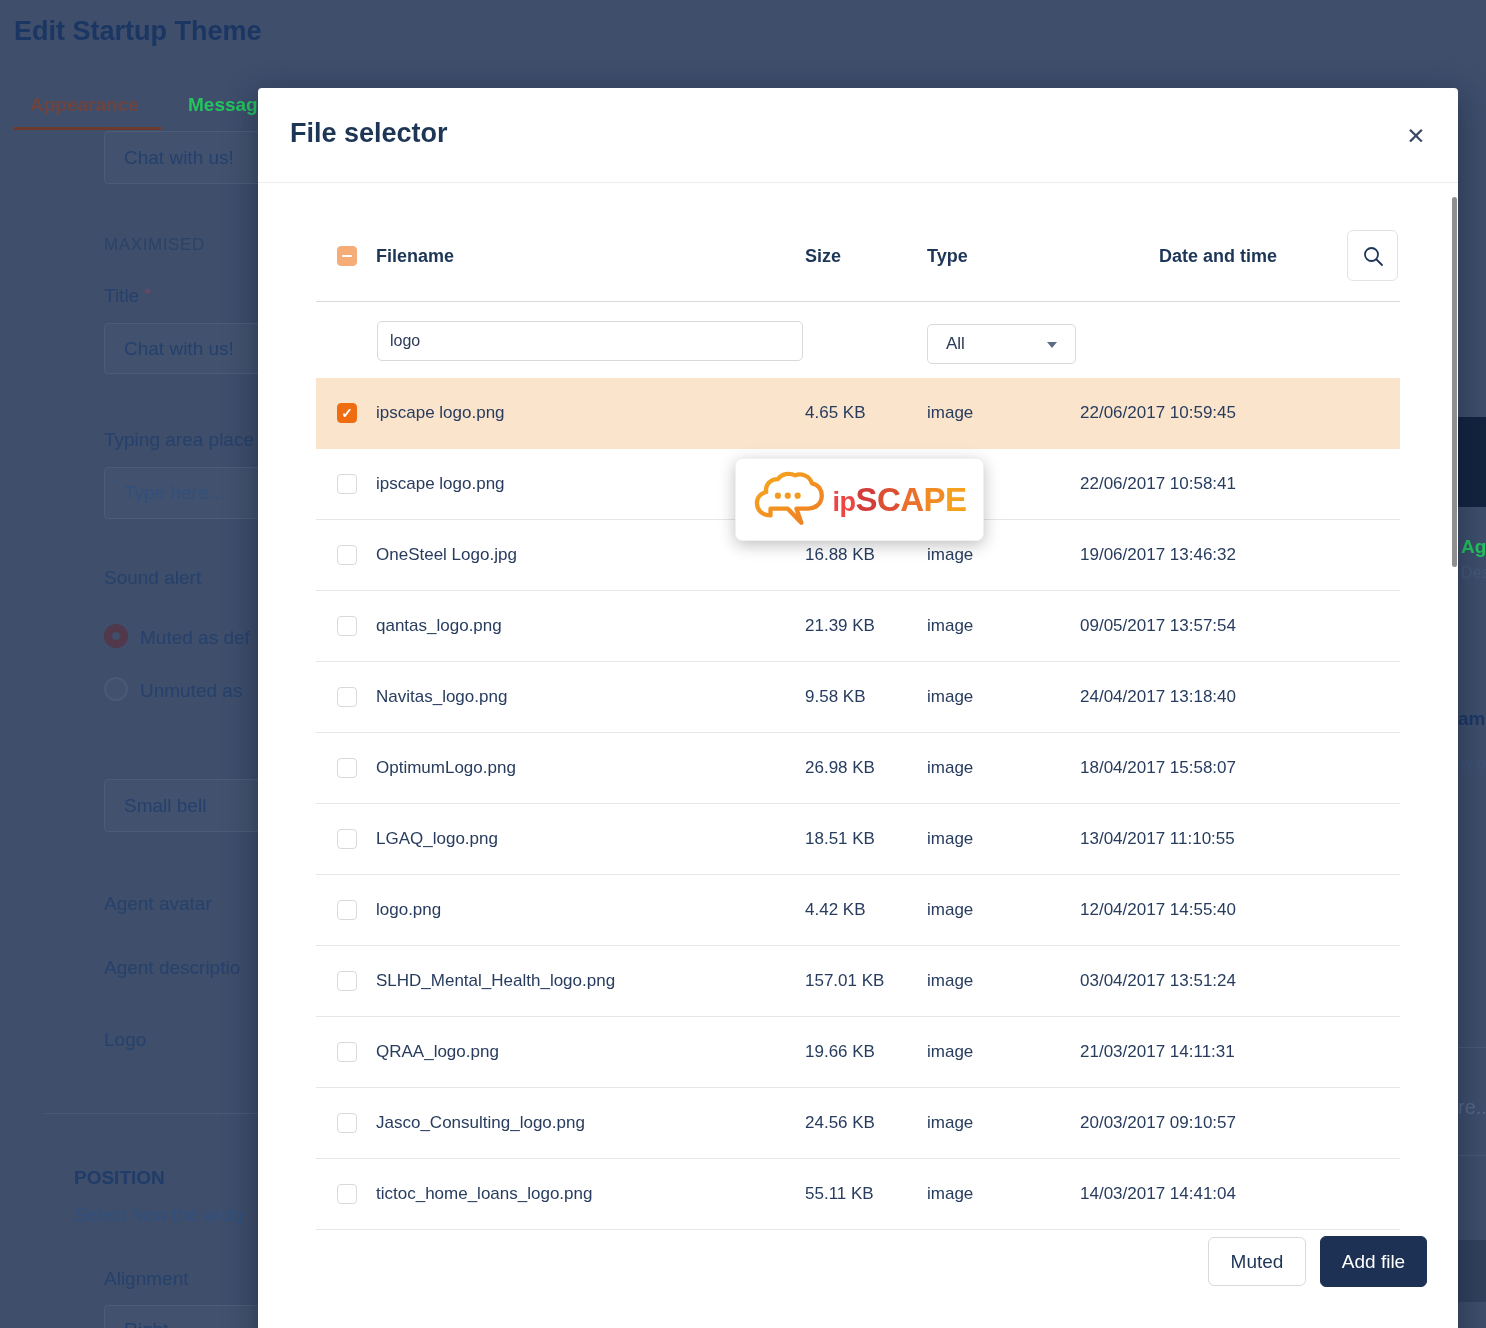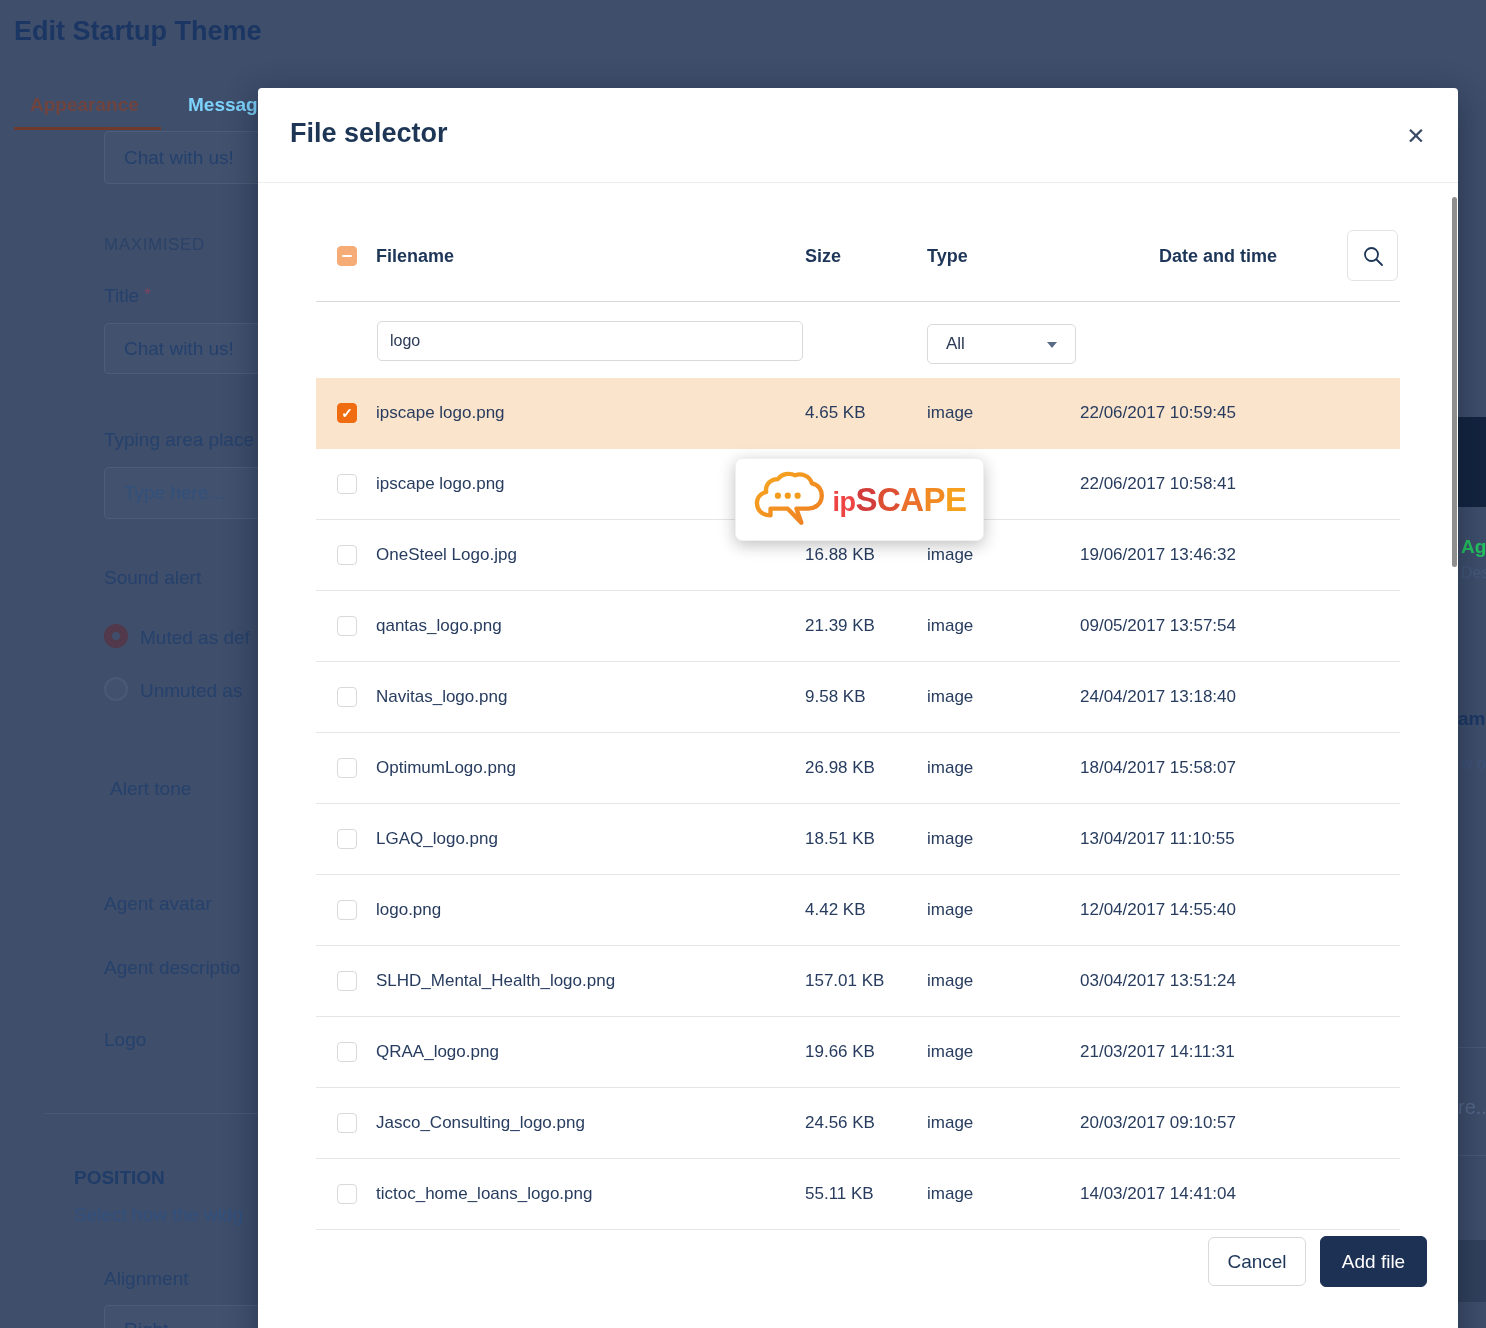--- a/index.html
+++ b/index.html
@@ -5,21 +5,21 @@
   * { margin:0; padding:0; box-sizing:border-box; }
   html,body { width:1486px; height:1328px; }
   body { font-family:"Liberation Sans", sans-serif; }
   #screen { position:relative; width:1486px; height:1328px; background:#3E4E6B; overflow:hidden; }
 
   
   .bg-el { position:absolute; z-index:1; }
   .bg-title { left:14px; top:16px; font-size:27px; font-weight:bold; color:#1b3663; }
   .bg-tab-appearance { left:30px; top:94px; font-size:19px; font-weight:bold; color:#6f443f; }
   .bg-tab-underline { left:14px; top:127px; width:147px; height:3px; background:#6e3a2e; }
-  .bg-tab-messages { left:188px; top:94px; font-size:19px; font-weight:bold; color:#7dd3fc; }
+  .bg-tab-messages { left:188px; top:94px; font-size:19px; font-weight:bold; color:#22c55e; }
 
   .bg-input { background:#42526E; border:1px solid #4D5D79; border-radius:4px;
               color:#24406C; font-size:19px; display:flex; align-items:center; padding-left:19px; }
   .bg-input.placeholder { color:#31507C; }
   .bg-label { font-size:19px; color:#26416B; }
   .bg-section { font-size:17px; color:#2B4368; letter-spacing:.6px; }
   .req-star { color:#7D4560; font-size:17px; margin-left:5px; vertical-align:top; }
 
   .bg-box1 { left:104px; top:131px; width:260px; height:53px; }
   .bg-maximised { left:104px; top:235px; }
@@ -150,20 +150,21 @@
   <div class="bg-el bg-label bg-typing-label">Typing area place</div>
   <div class="bg-el bg-input placeholder bg-box3">Type here...</div>
   <div class="bg-el bg-label bg-sound-label">Sound alert</div>
 
   <div class="bg-el radio-on bg-radio-row1"></div>
   <div class="bg-el bg-label bg-radio-label1">Muted as def</div>
   <div class="bg-el radio-off bg-radio-row2"></div>
   <div class="bg-el bg-label bg-radio-label2">Unmuted as</div>
 
   <div class="bg-el bg-label bg-alert-label">Alert tone</div>
+  <div class="bg-el bg-input bg-box4">Small bell</div>
   <div class="bg-el bg-label bg-avatar-label">Agent avatar</div>
   <div class="bg-el bg-label bg-desc-label">Agent descriptio</div>
   <div class="bg-el bg-label bg-logo-label">Logo</div>
 
   <div class="bg-el bg-divider"></div>
   <div class="bg-el bg-position">POSITION</div>
   <div class="bg-el bg-position-desc">Select how the widg</div>
   <div class="bg-el bg-label bg-align-label">Alignment</div>
   <div class="bg-el bg-input bg-box-align">Right</div>
 
@@ -303,21 +304,21 @@
     <span class="cell cell-filename">tictoc_home_loans_logo.png</span>
     <span class="cell cell-size">55.11 KB</span>
     <span class="cell cell-type">image</span>
     <span class="cell cell-datetime">14/03/2017 14:41:04</span>
   </div>
         </div>
     </div>
 
     <div class="modal-scrollthumb"></div>
 
-    <div class="btn btn-cancel">Cancel</div>
+    <div class="btn btn-cancel">Muted</div>
     <div class="btn btn-add">Add file</div>
   </div>
 
   <div class="preview-tooltip">
     <svg width="74" height="58" viewBox="0 0 120 94" fill="none">
       <defs>
         <linearGradient id="cloudGrad" x1="0" y1="0" x2="1" y2="1">
           <stop offset="0" stop-color="#F6A81F"></stop>
           <stop offset="1" stop-color="#EE7C24"></stop>
         </linearGradient>

